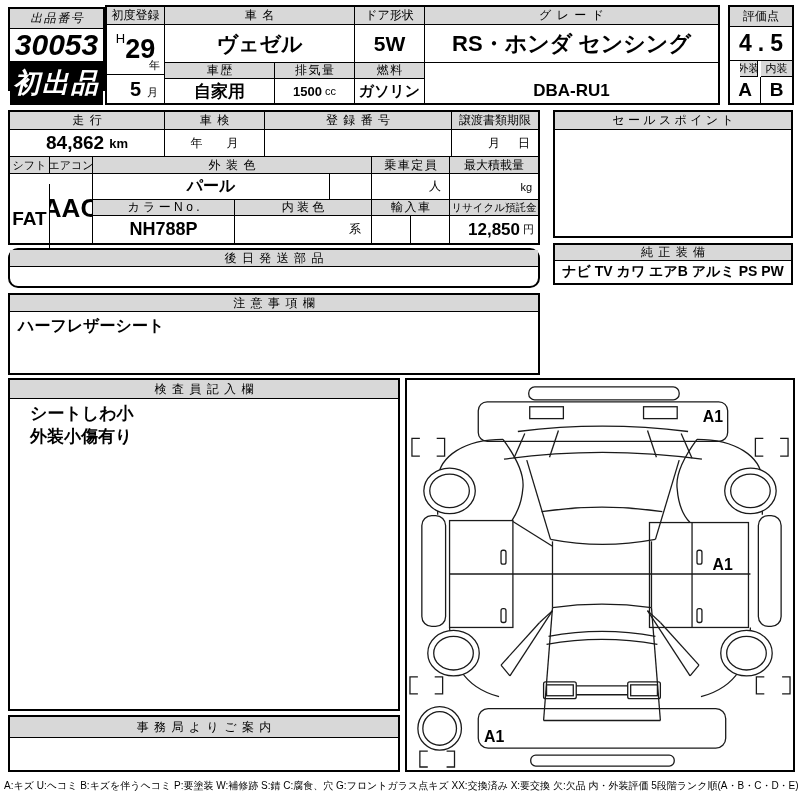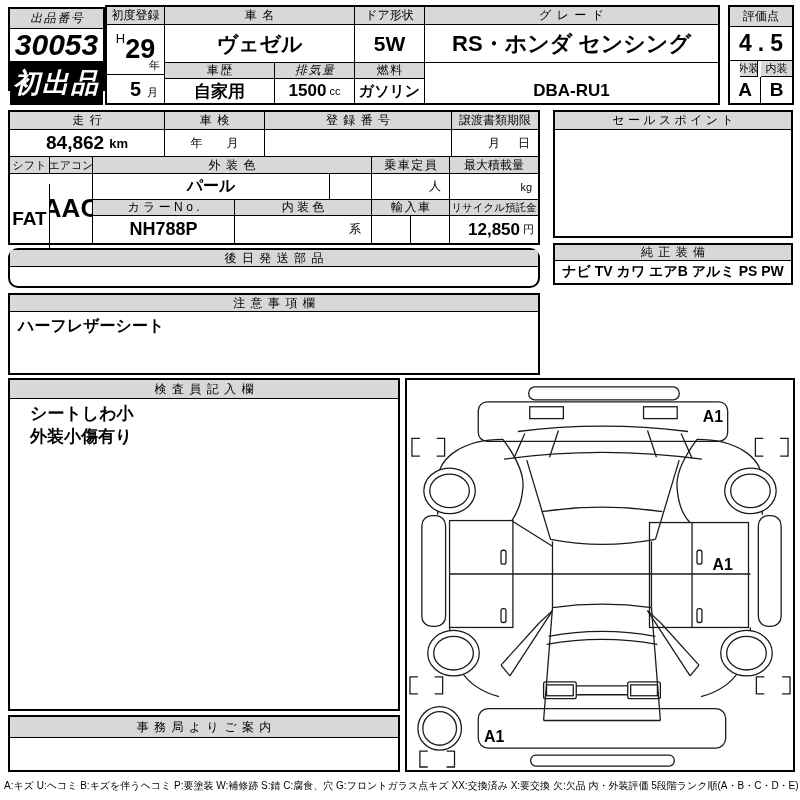--- a/index.html
+++ b/index.html
@@ -42,23 +42,23 @@
     </div>
     <div class="c br" style="left:0;top:68px;width:58px;height:28px;">
       <span class="b" style="font-size:20px;">5</span>
       <span style="position:absolute;right:6px;bottom:3px;font-size:11px;">月</span>
     </div>
 
     <div class="c hdr sp3 br bb" style="left:58px;top:0;width:190px;height:18px;">車名</div>
     <div class="c b br bb" style="left:58px;top:18px;width:190px;height:38px;font-size:21px;">ヴェゼル</div>
     <div class="c hdr sp1 br bb" style="left:58px;top:56px;width:110px;height:16px;">車歴</div>
     <div class="c b br" style="left:58px;top:72px;width:110px;height:24px;font-size:17px;">自家用</div>
-    <div class="c hdr sp1 br bb" style="left:168px;top:56px;width:80px;height:16px;font-style:italic;">排気量</div>
+    <div class="c hdr sp1 br bb" style="left:168px;top:56px;width:80px;height:16px;">排気量</div>
     <div class="c br" style="left:168px;top:72px;width:80px;height:24px;">
-      <span class="b" style="font-size:17px;">1500</span>
+      <span class="b" style="font-size:13px;">1500</span>
         <span class="unit">cc</span>
     </div>
 
     <div class="c hdr br bb" style="left:248px;top:0;width:70px;height:18px;">ドア形状</div>
     <div class="c b br bb" style="left:248px;top:18px;width:70px;height:38px;font-size:21px;">5W</div>
     <div class="c hdr sp1 br bb" style="left:248px;top:56px;width:70px;height:16px;">燃料</div>
     <div class="c b br" style="left:248px;top:72px;width:70px;height:24px;font-size:15px;">ガソリン</div>
 
     <div class="c hdr sp3 bb" style="left:318px;top:0;width:293px;height:18px;">グレード</div>
     <div class="c b bb" style="left:318px;top:18px;width:293px;height:38px;font-size:22px;">RS・ホンダ センシング</div>

